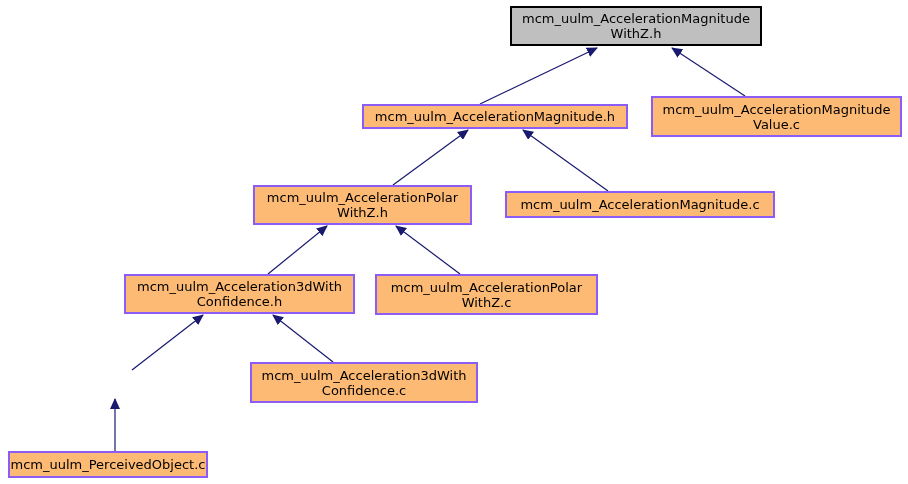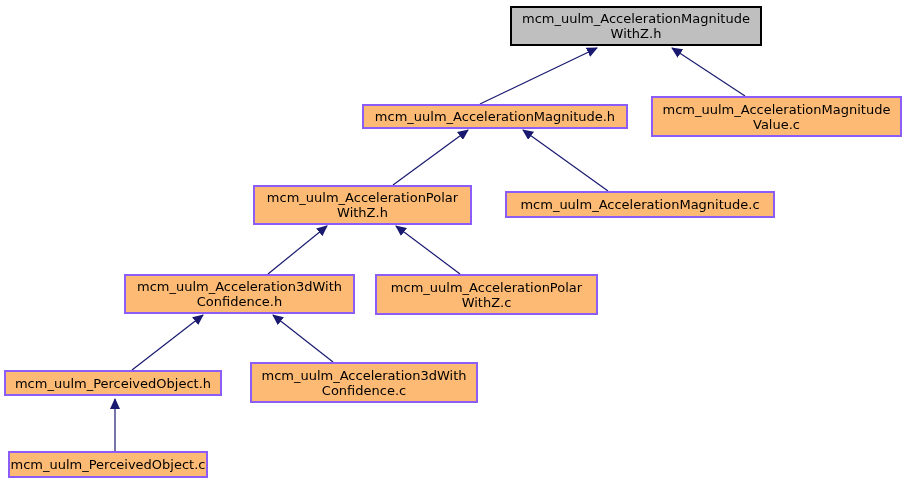--- a/index.html
+++ b/index.html
@@ -96,23 +96,20 @@
   <div class="node" style="left:124px; top:274px; width:231px; height:40px;">
     <span>mcm_uulm_Acceleration3dWith</span>
     <span>Confidence.h</span>
   </div>
 
   <div class="node" style="left:375px; top:274px; width:223px; height:41px;">
     <span>mcm_uulm_AccelerationPolar</span>
     <span>WithZ.c</span>
   </div>
 
-  <div class="node" style="left:4px; top:370px; width:218px; height:26px;">
-    <span>mcm_uulm_PerceivedObject.h</span>
-  </div>
 
   <div class="node" style="left:250px; top:362px; width:228px; height:41px;">
     <span>mcm_uulm_Acceleration3dWith</span>
     <span>Confidence.c</span>
   </div>
 
   <div class="node" style="left:8px; top:451px; width:200px; height:27px;">
     <span>mcm_uulm_PerceivedObject.c</span>
   </div>
 

